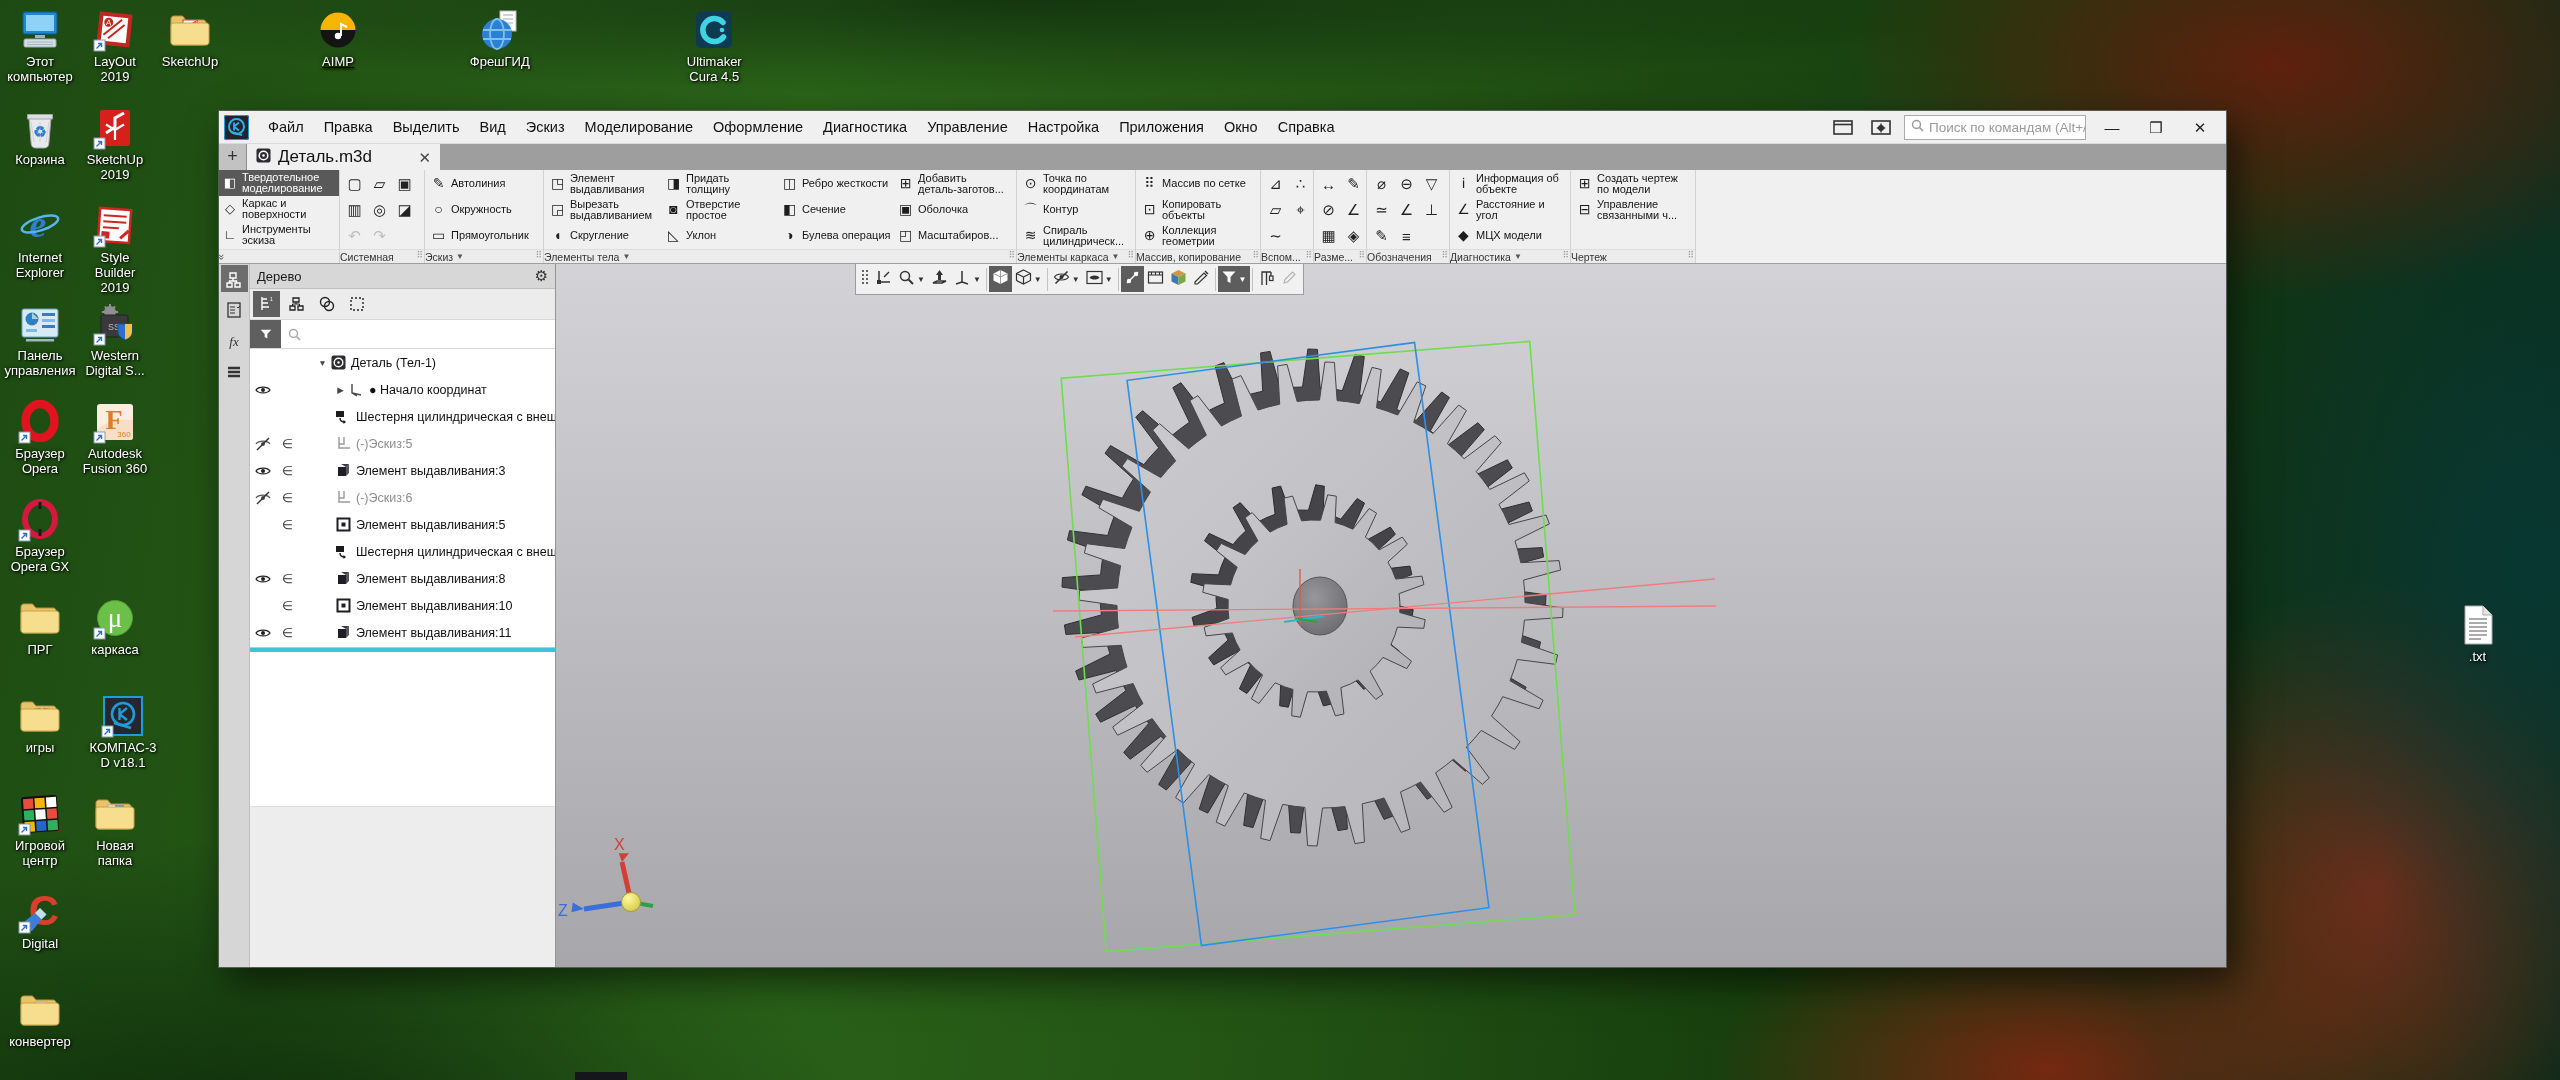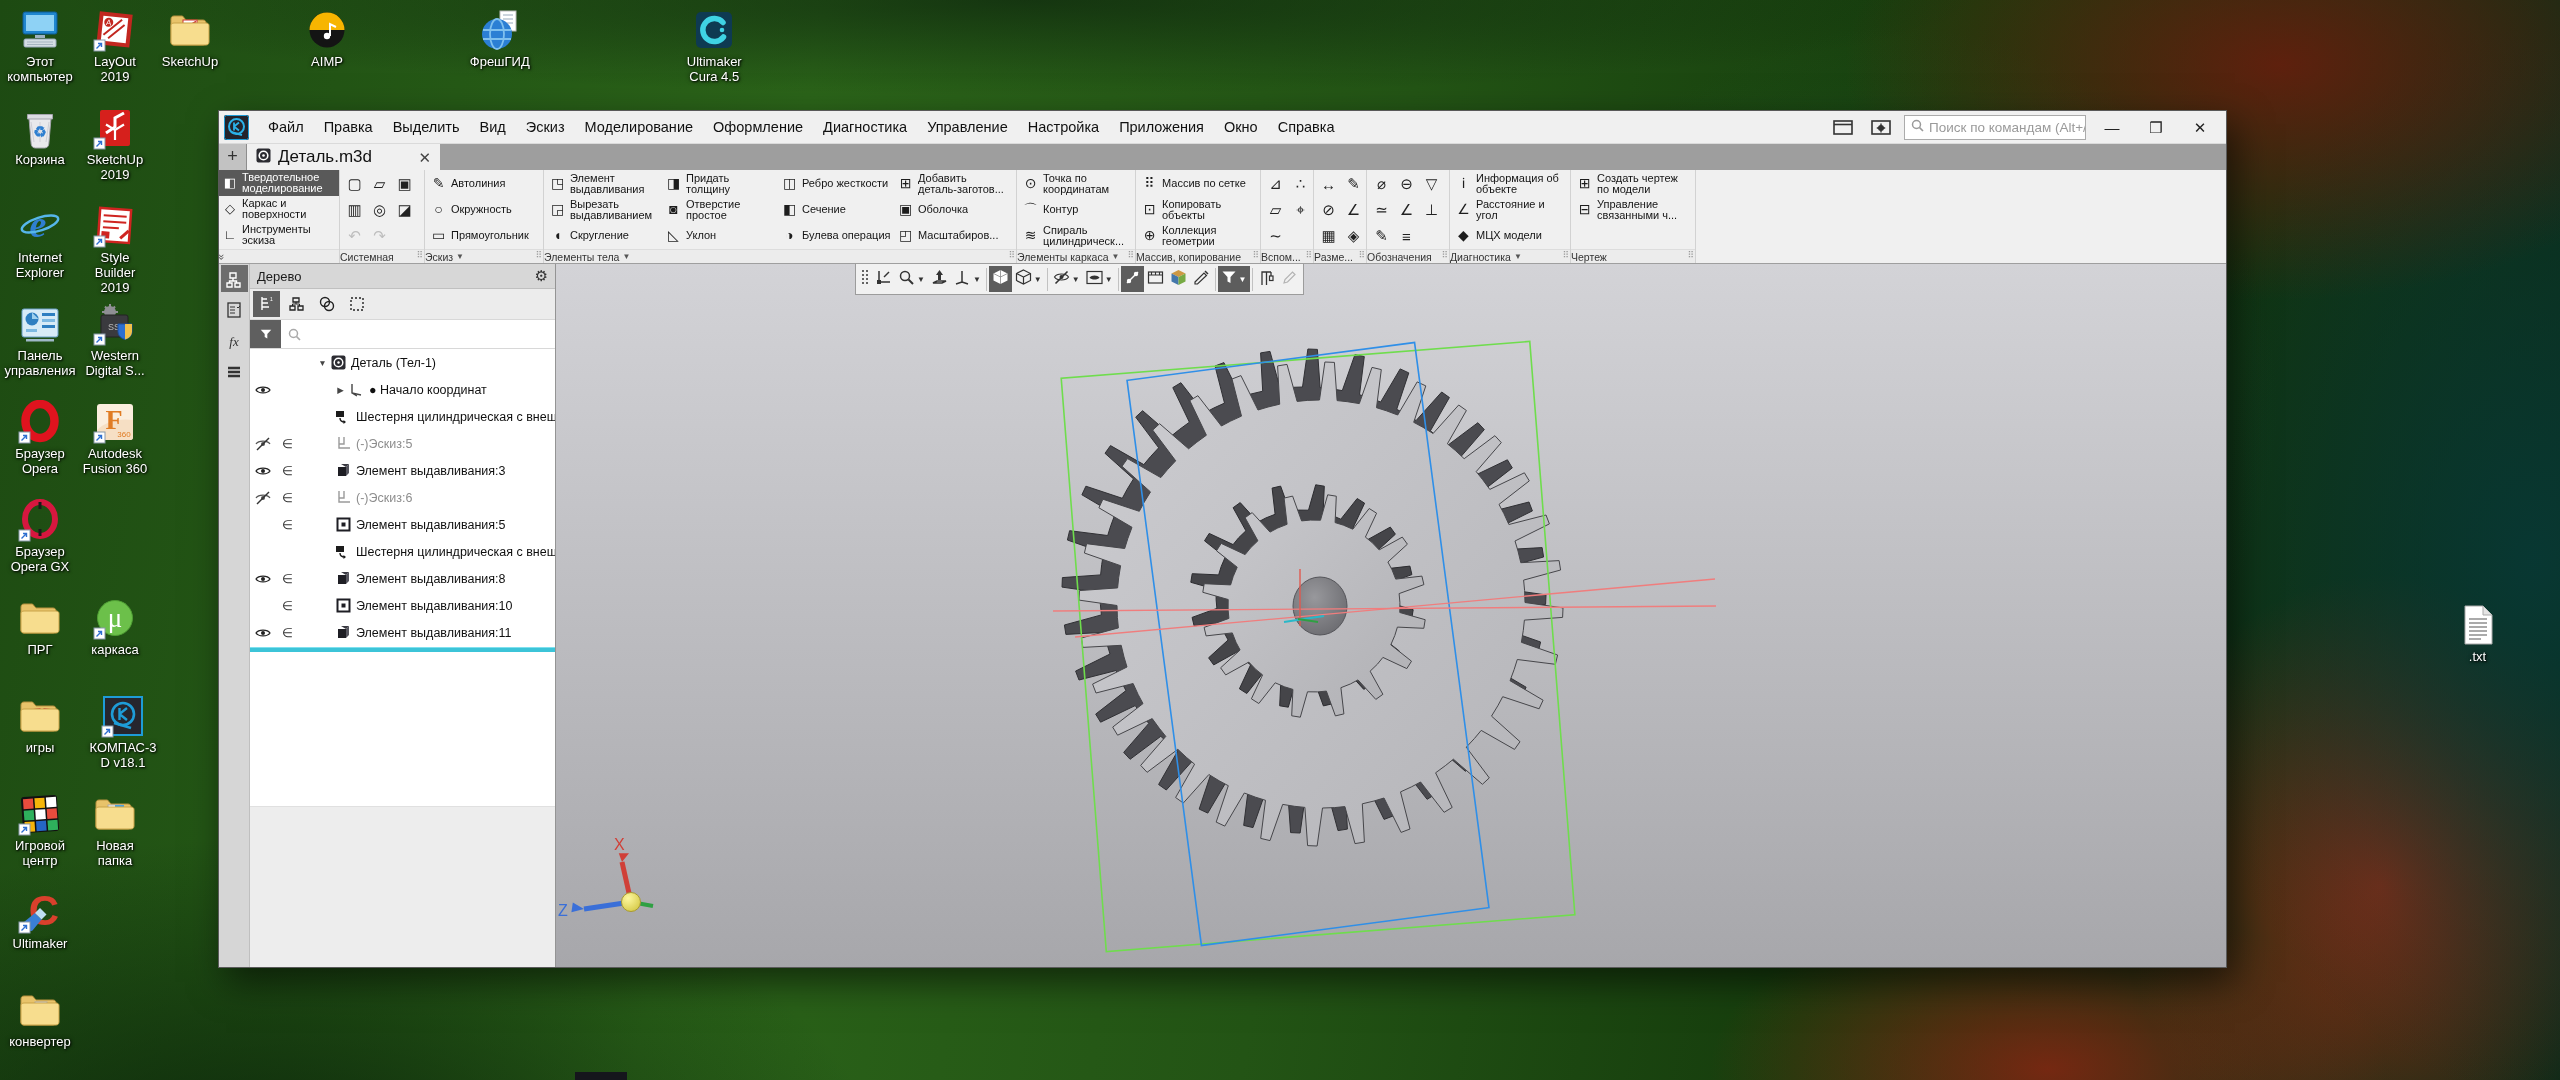--- a/index.html
+++ b/index.html
@@ -219,21 +219,21 @@
     <div class="dicon" style="left: 4px; top: 890px;">
       <svg width="44" height="44" viewBox="0 0 44 44">
         <text x="26" y="35" font-size="42" font-weight="bold" fill="#d9402c" text-anchor="middle" font-family="Liberation Sans,sans-serif">C</text>
         <path d="M6 32l11-9 6.5 6.5-9 11c-3.5 2.5-10-4-8.5-8.5z" fill="#3a7fd5"></path>
         <path d="M17 23l5-5 6.5 6.5-5 5z" fill="#bfe0f2"></path>
         <g>
           <rect x="1" y="32" width="11" height="11" fill="#fff" stroke="#8899aa"></rect>
           <path d="M3.5 40.5l5-5M5 35.5h3.5V39" stroke="#2e6fd0" stroke-width="1.4" fill="none"></path>
         </g>
       </svg>
-      <div class="lbl">Ultimaker</div>
+      <div class="lbl">Digital</div>
     </div>
     <div class="dicon" style="left: 4px; top: 988px;">
       <svg width="44" height="44" viewBox="0 0 44 44">
         <path d="M3 11c0-1.8 1.2-3 3-3h8.5l3.5 4h17c1.8 0 3 1.2 3 3v19c0 1.8-1.2 3-3 3H6c-1.8 0-3-1.2-3-3z" fill="#e8c36a" stroke="#b8923e"></path>
         <rect x="17" y="14" width="12" height="16" fill="#fff" stroke="#aaa"></rect>
         <rect x="20" y="18" width="6" height="7" fill="#ccc"></rect>
         <path d="M3 17.5c0-1.5 1.2-2.5 3-2.5h32c1.8 0 3 1 3 2.5V34c0 1.8-1.2 3-3 3H6c-1.8 0-3-1.2-3-3z" fill="#f7dd8e" stroke="#c9a348"></path>
       </svg>
       <div class="lbl">конвертер</div>
     </div>
@@ -347,21 +347,21 @@
     <div class="dicon" style="left: 154px; top: 8px;">
       <svg width="44" height="44" viewBox="0 0 44 44">
         <path d="M3 11c0-1.8 1.2-3 3-3h8.5l3.5 4h17c1.8 0 3 1.2 3 3v19c0 1.8-1.2 3-3 3H6c-1.8 0-3-1.2-3-3z" fill="#e8c36a" stroke="#b8923e"></path>
         <rect x="15" y="12" width="14" height="18" fill="#fff" stroke="#c33"></rect>
         <path d="M18 25l5-3.5v-5l5-3" stroke="#c33" stroke-width="1.6" fill="none"></path>
         <path d="M18 20l5 3 5-3" stroke="#c33" stroke-width="1.4" fill="none"></path>
         <path d="M3 17.5c0-1.5 1.2-2.5 3-2.5h32c1.8 0 3 1 3 2.5V34c0 1.8-1.2 3-3 3H6c-1.8 0-3-1.2-3-3z" fill="#f7dd8e" stroke="#c9a348"></path>
       </svg>
       <div class="lbl">SketchUp</div>
     </div>
-    <div class="dicon" style="left: 291px; top: 8px;">
+    <div class="dicon" style="left: 302px; top: 8px; text-decoration: underline;">
       <svg width="44" height="44" viewBox="0 0 44 44">
         <circle cx="22" cy="22" r="17.5" fill="#141414"></circle>
         <path d="M4.5 22a17.5 17.5 0 0 1 35 0z" fill="#f7b500"></path>
         <circle cx="22" cy="28" r="3.2" fill="#fff"></circle>
         <path d="M25 28V16l6 3" stroke="#fff" stroke-width="2" fill="none"></path>
       </svg>
       <div class="lbl">AIMP</div>
     </div>
     <div class="dicon" style="left: 463.75px; top: 8px;">
       <svg width="44" height="44" viewBox="0 0 44 44">

